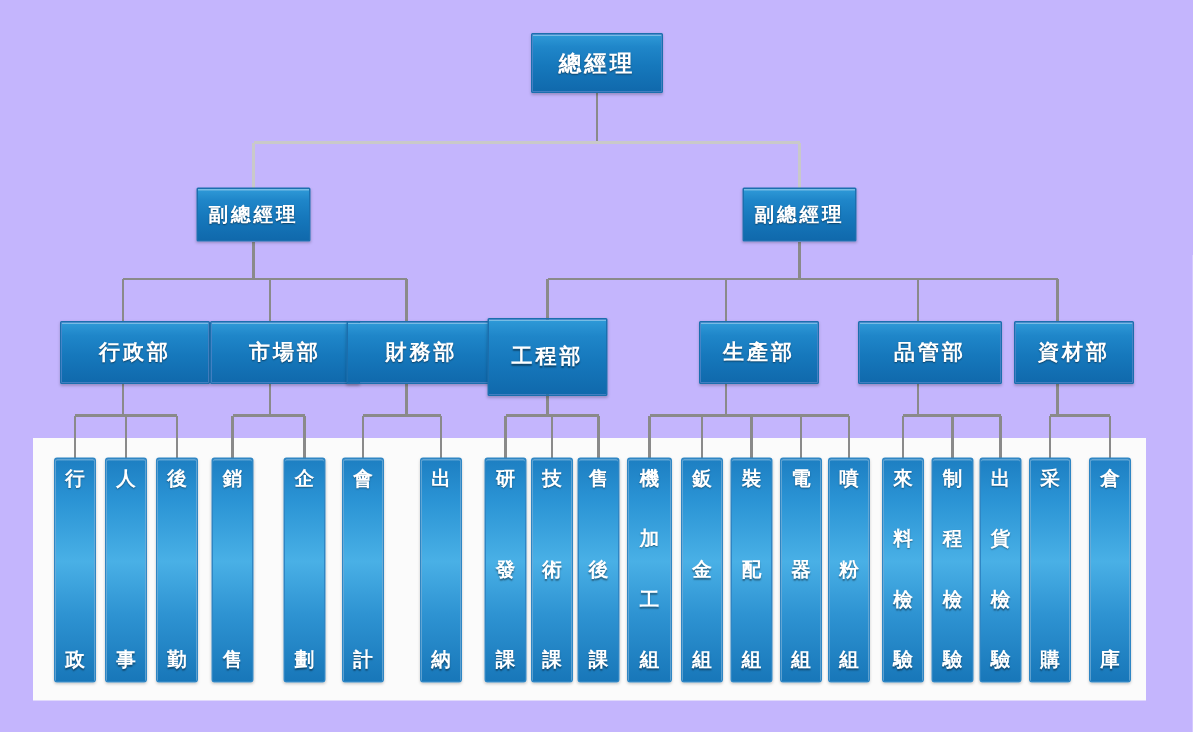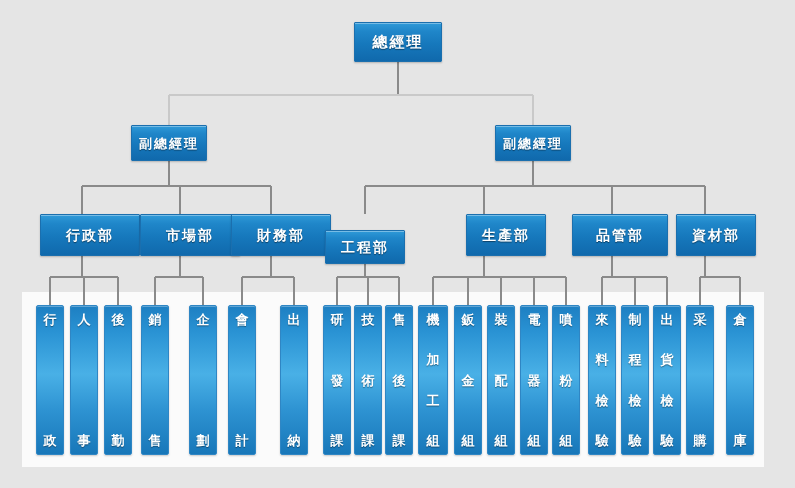--- a/index.html
+++ b/index.html
@@ -7,21 +7,21 @@
   }
   body {
     width: 795px; height: 488px;
     background: #ffffff;
     font-family: "DejaVu Sans", "Liberation Sans", sans-serif;
     overflow: hidden;
   }
   #chart {
     position: relative;
     width: 795px; height: 488px;
-    background: #e5e5e5;
+    background: #c4b5fd;
   }
   
   .leafband {
     position: absolute;
     left: 22px; top: 292px;
     width: 742px; height: 175px;
     background: #fbfbfb;
   }
   svg.links {
     position: absolute; left: 0; top: 0;
@@ -140,21 +140,21 @@
       <line x1="700" y1="277" x2="700" y2="305" stroke="#8a8a8a" stroke-width="1.4" shape-rendering="crispEdges"></line>
       <line x1="740" y1="277" x2="740" y2="305" stroke="#8a8a8a" stroke-width="1.4" shape-rendering="crispEdges"></line>
     </svg>
   <div id="nodes-layer">
       <div class="node top" style="left: 354px; top: 22px; width: 88px; height: 40px;">總經理</div>
       <div class="node top" style="font-size: 13px; left: 131px; top: 125px; width: 76px; height: 36px;">副總經理</div>
       <div class="node top" style="font-size: 13px; left: 495px; top: 125px; width: 76px; height: 36px;">副總經理</div>
       <div class="node top" style="font-size: 14px; left: 40px; top: 214px; width: 100px; height: 42px;">行政部</div>
       <div class="node top" style="font-size: 14px; left: 140px; top: 214px; width: 100px; height: 42px;">市場部</div>
       <div class="node top" style="font-size: 14px; left: 231px; top: 214px; width: 100px; height: 42px;">財務部</div>
-      <div class="node top" style="font-size: 14px; left: 325px; top: 230px; width: 80px; height: 34px;">工程部</div>
+      <div class="node top" style="font-size: 14px; left: 325px; top: 212px; width: 80px; height: 52px;">工程部</div>
       <div class="node top" style="font-size: 14px; left: 466px; top: 214px; width: 80px; height: 42px;">生產部</div>
       <div class="node top" style="font-size: 14px; left: 572px; top: 214px; width: 96px; height: 42px;">品管部</div>
       <div class="node top" style="font-size: 14px; left: 665px; top: 214px; width: 80px; height: 42px; margin-left: 11px;">資材部</div>
       <div class="leaf" title="行政" style="left: 36px; top: 305px; width: 28px; height: 150px;">
         <span class="ch">行</span>
         <span class="ch">政</span>
       </div>
       <div class="leaf" title="人事" style="left: 70px; top: 305px; width: 28px; height: 150px;">
         <span class="ch">人</span>
         <span class="ch">事</span>

